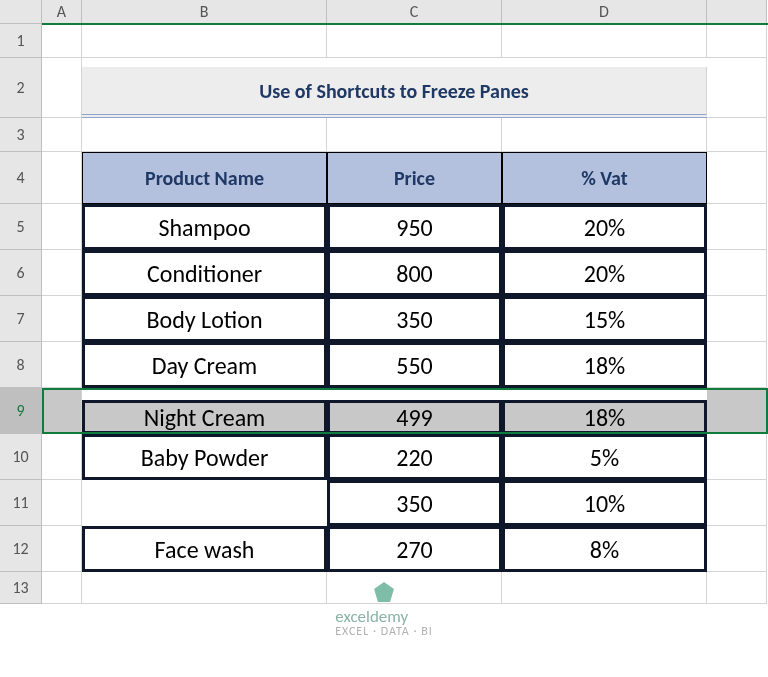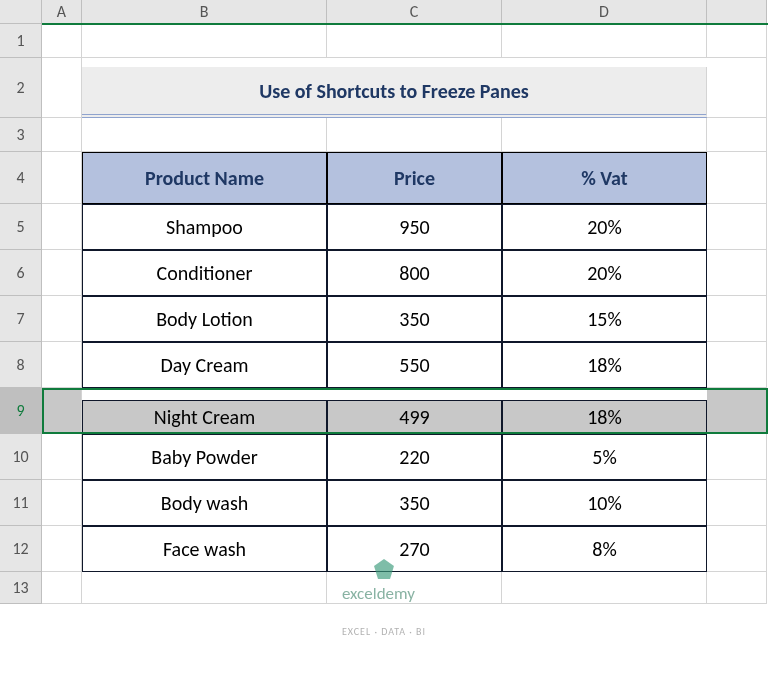--- a/index.html
+++ b/index.html
@@ -56,23 +56,23 @@
       margin-top: 9px;
     }
     .th-cell {
       background: #b4c1de;
       color: #1f3864;
       font-weight: bold;
       font-size: 20px;
       border: 1px solid #000;
     }
     .data-cell {
-      font-size: 20px;
+      font-size: 24px;
       color: #000;
-      border: 1px solid #0f172a;
+      border: 3px solid #0f172a;
       background: #fff;
     }
     .sel-row-header {
       background: #bfbfbf;
       color: #0f7b3c;
       font-weight: normal;
       position: relative;
     }
     .freeze-line-h {
       position: absolute;
@@ -104,21 +104,21 @@
       flex-direction: column;
     }
     .wm-icon {
       width: 20px;
       height: 20px;
       background: #3a9b7a;
       clip-path: polygon(50% 0, 100% 35%, 80% 100%, 20% 100%, 0 35%);
     }
     .wm-text { line-height: 1; }
     .wm-main { font-size: 17px; color: #4a8a72; font-weight: 500; }
-    .wm-sub { font-size: 10px; color: #888; letter-spacing: 1px; margin-top: 25px; }
+    .wm-sub { font-size: 12px; color: #888; letter-spacing: 1px; }
     .sel-data { background: #c8c8c8 !important; margin-top: 12px; }
     .sel-pad { background: #c8c8c8; }
   </style>
 </head>
 <body>
 
 <div class="sheet">
   <div class="cell corner" style="grid-column:1;grid-row:1"></div>
 
   <div class="cell col-header" style="grid-column:2;grid-row:1">A</div>
@@ -193,21 +193,20 @@
   <div class="cell data-cell sel-data" style="grid-column:5;grid-row:10">18%</div>
   <div class="cell sel-pad" style="grid-column:6;grid-row:10"></div>
 
   <div class="cell" style="grid-column:2;grid-row:11"></div>
   <div class="cell data-cell" style="grid-column:3;grid-row:11">Baby Powder</div>
   <div class="cell data-cell" style="grid-column:4;grid-row:11">220</div>
   <div class="cell data-cell" style="grid-column:5;grid-row:11">5%</div>
   <div class="cell" style="grid-column:6;grid-row:11"></div>
 
   <div class="cell" style="grid-column:2;grid-row:12"></div>
-  <div class="cell data-cell" style="grid-column:3;grid-row:12">Body wash</div>
   <div class="cell data-cell" style="grid-column:4;grid-row:12">350</div>
   <div class="cell data-cell" style="grid-column:5;grid-row:12">10%</div>
   <div class="cell" style="grid-column:6;grid-row:12"></div>
 
   <div class="cell" style="grid-column:2;grid-row:13"></div>
   <div class="cell data-cell" style="grid-column:3;grid-row:13">Face wash</div>
   <div class="cell data-cell" style="grid-column:4;grid-row:13">270</div>
   <div class="cell data-cell" style="grid-column:5;grid-row:13">8%</div>
   <div class="cell" style="grid-column:6;grid-row:13"></div>
 

